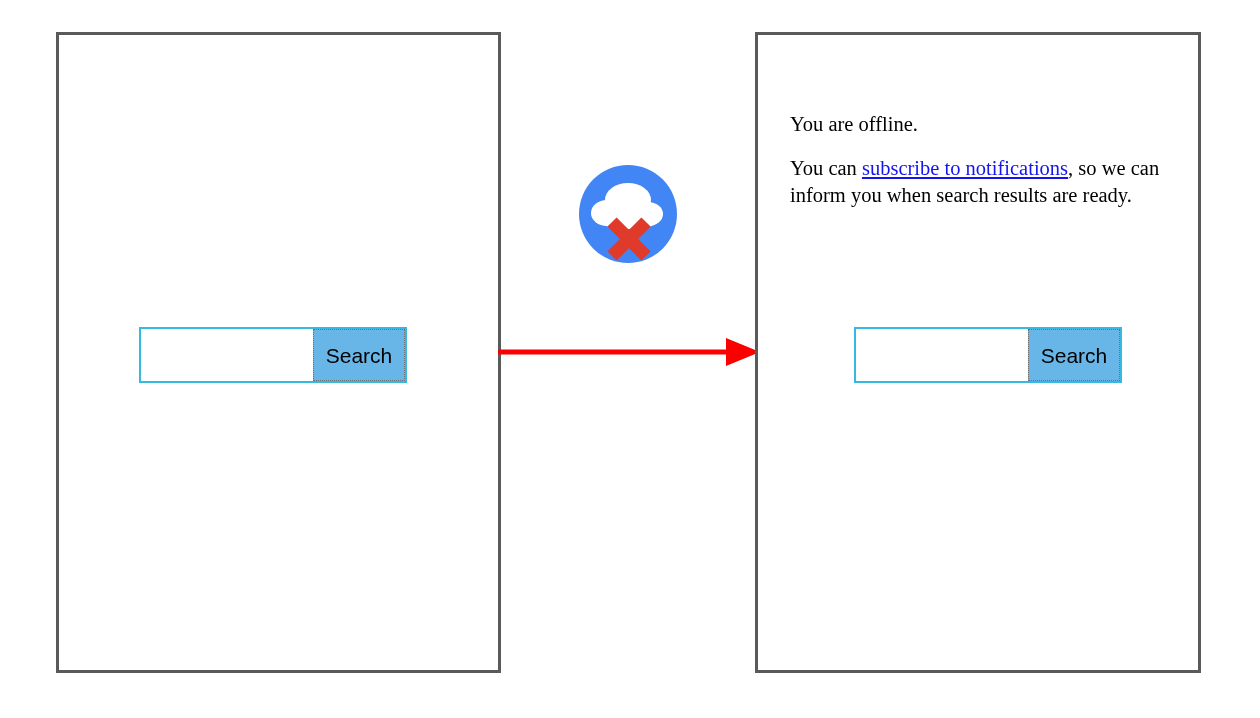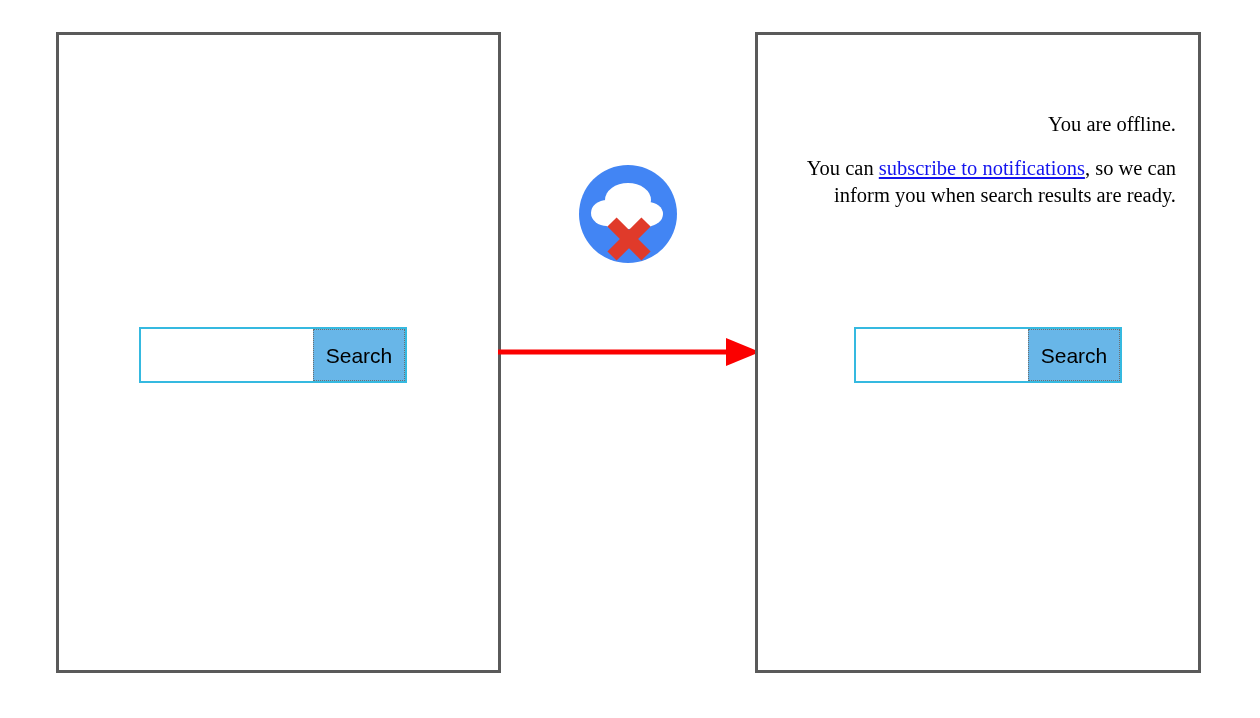--- a/index.html
+++ b/index.html
@@ -44,22 +44,21 @@
   .message-block {
     position: absolute;
     left: 28px;
     top: 76px;
     width: 390px;
     color: #000000;
     font-size: 20.5px;
     line-height: 1.32;
   }
   .message-block p {
-    margin: 0 0 17px 16px;
-    text-align: right;
+    margin: 0 0 17px 4px;
   }
   .message-block p:last-child {
     margin-bottom: 0;
   }
   .inline-link {
     color: #1414ee;
     text-decoration: underline;
     cursor: pointer;
     font-family: Liberation Serif, serif;
   }

